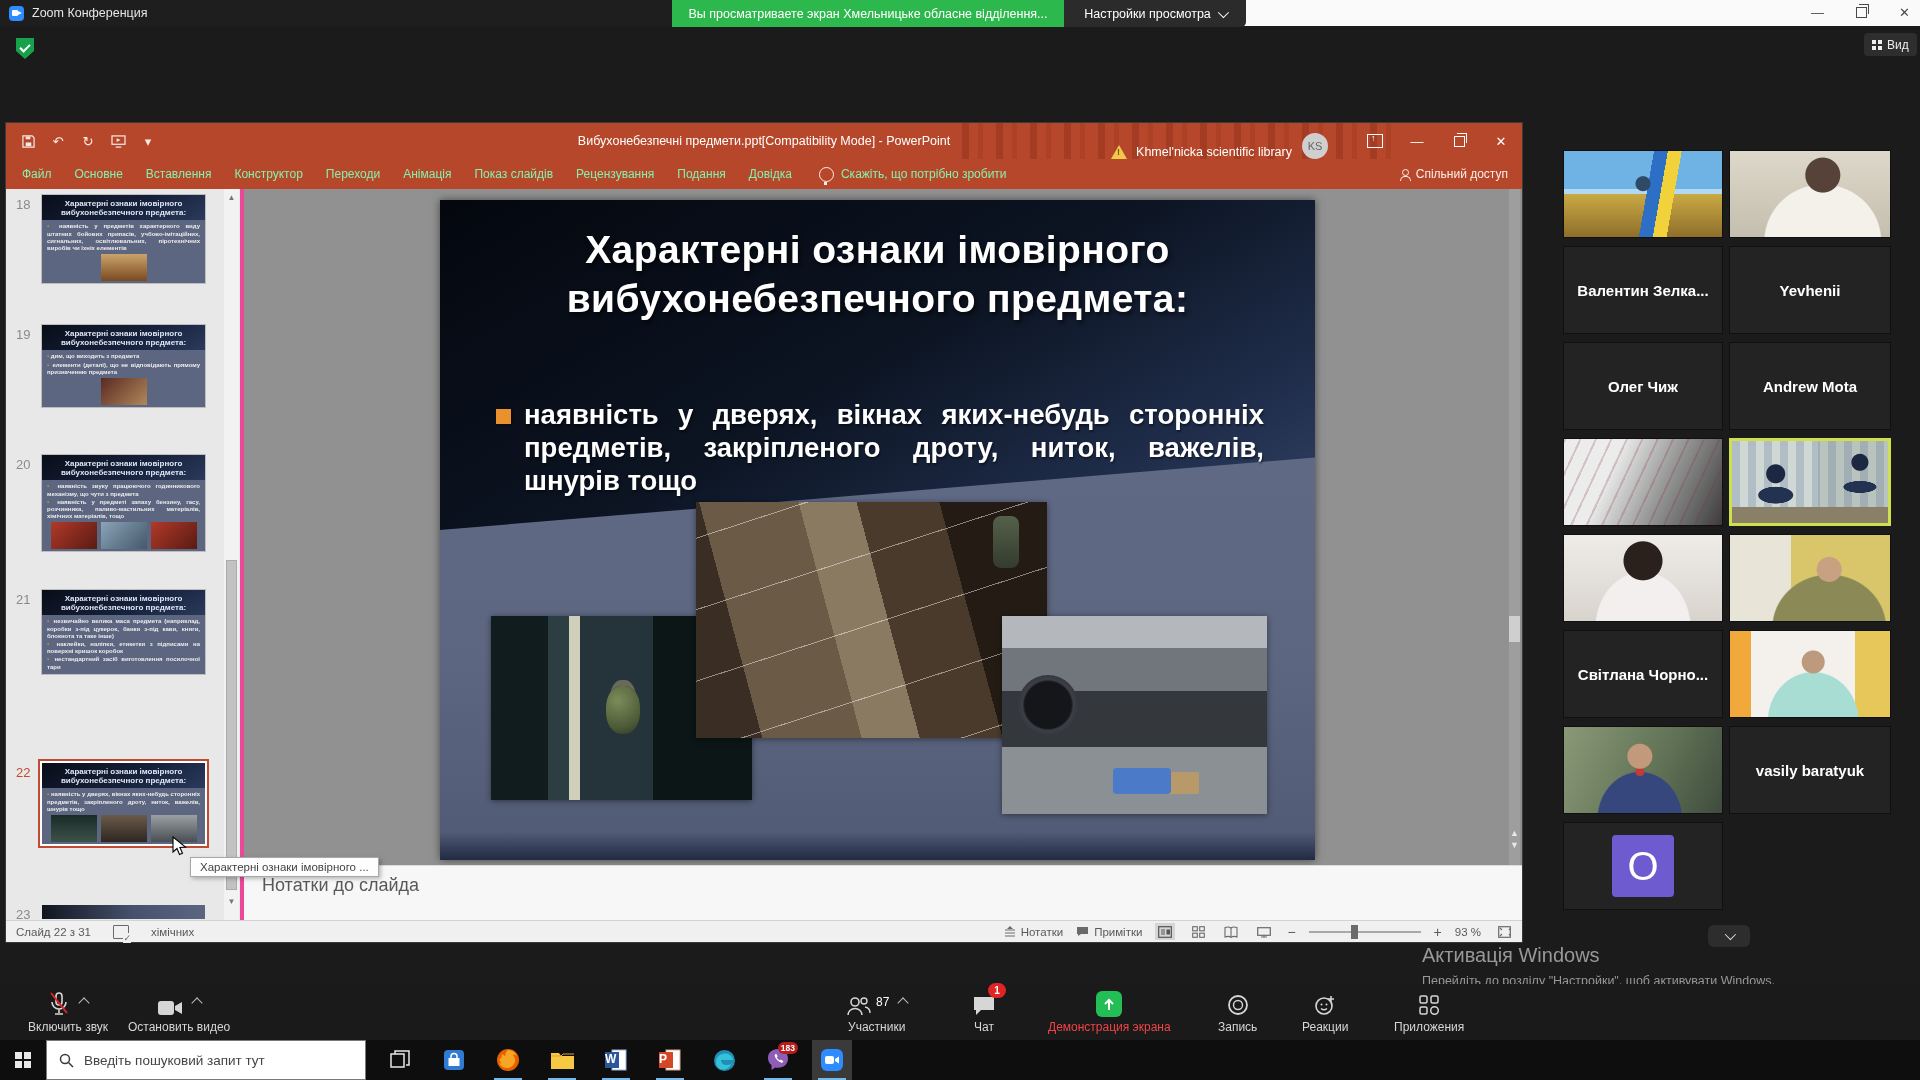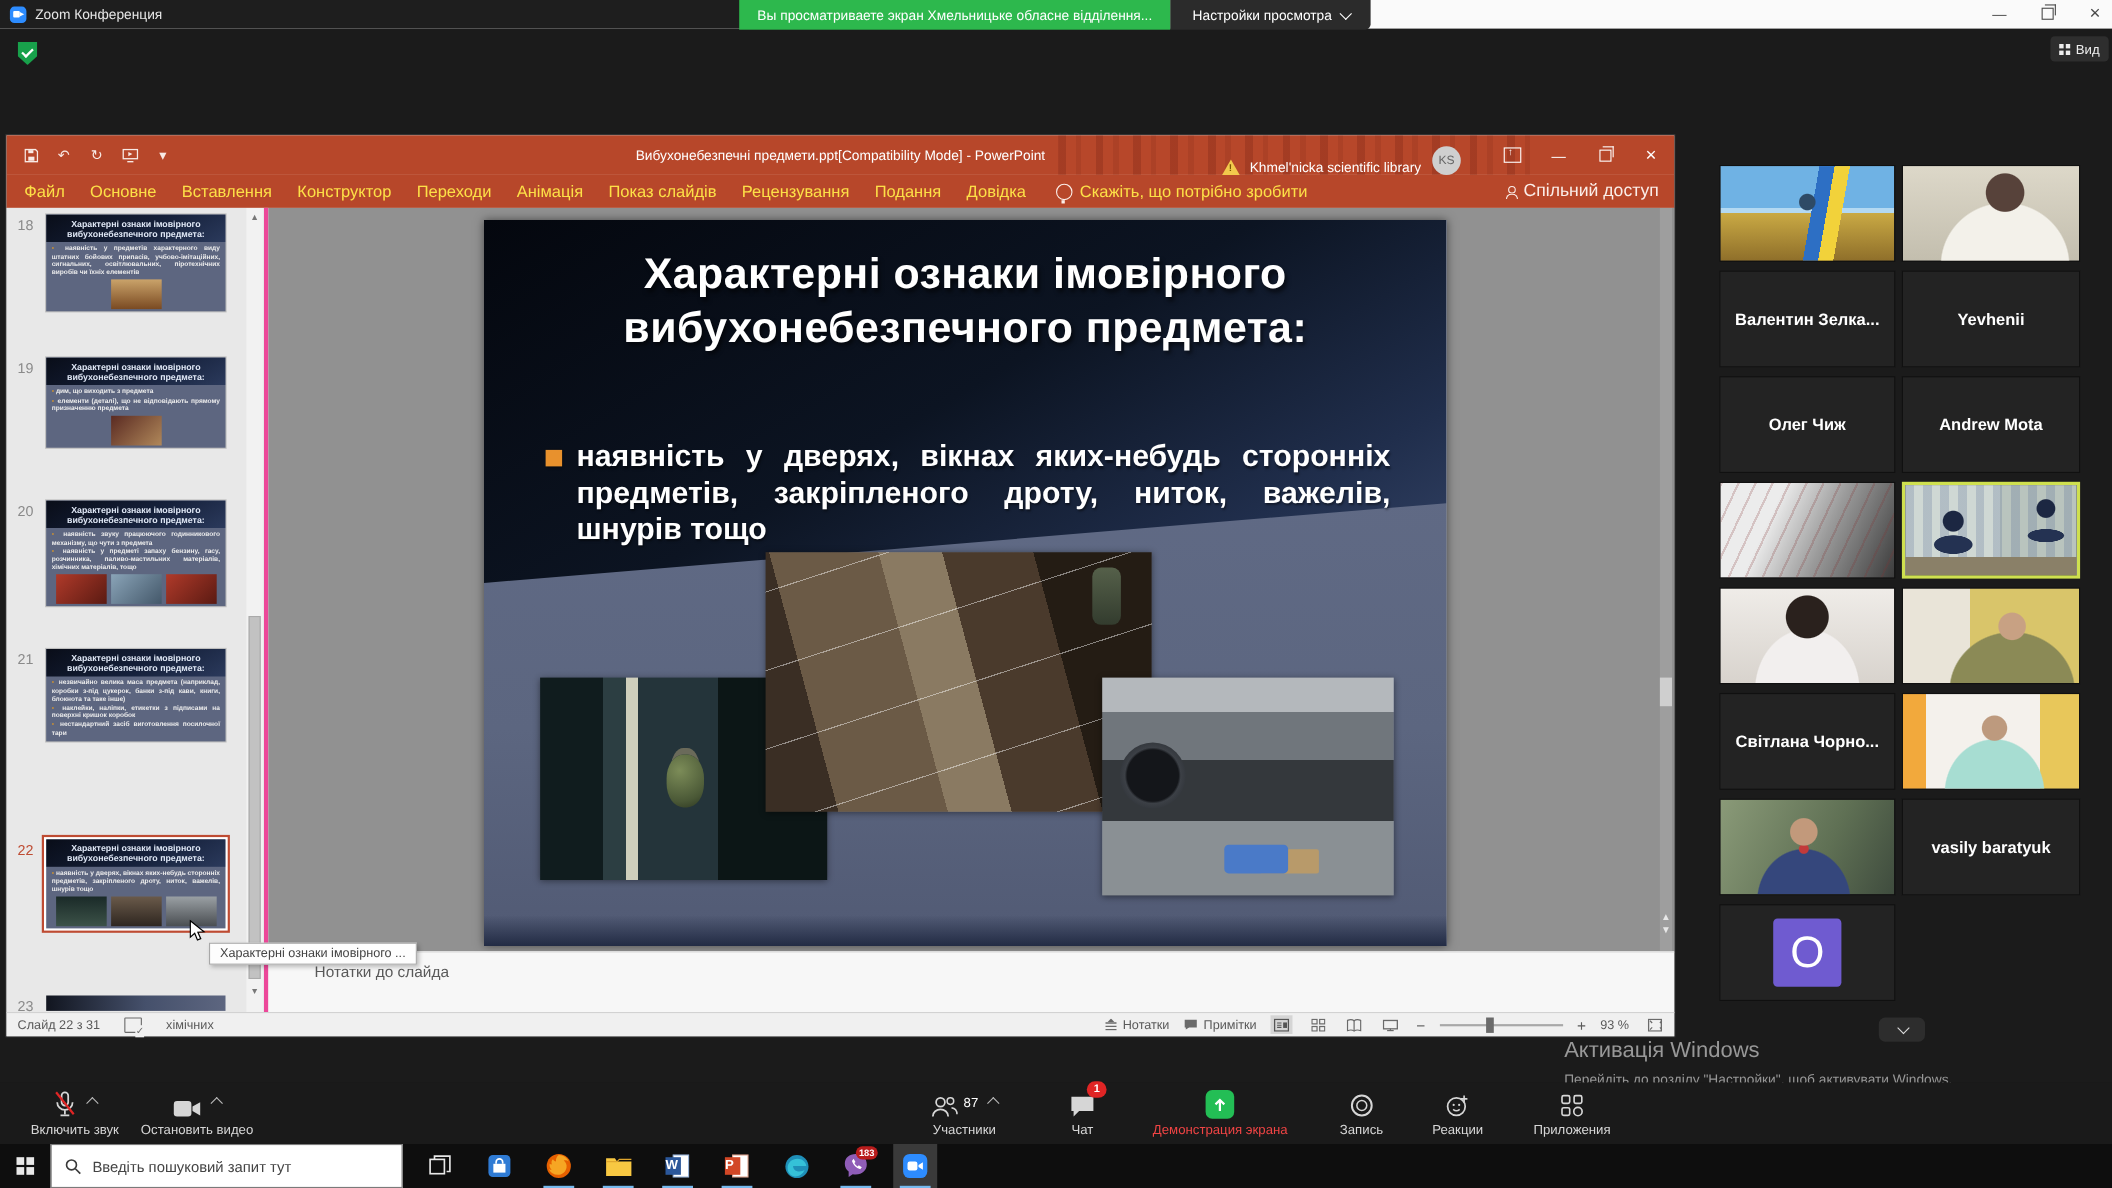--- a/index.html
+++ b/index.html
@@ -46,26 +46,26 @@
   .warn-tri:after{content:"!";position:absolute;left:-2px;top:2px;font-size:9px;font-weight:bold;color:#7a5400;}
   .acct{font-size:12.5px;color:#fff;margin-right:10px;}
   .ks{width:26px;height:26px;border-radius:50%;background:#cfcfcf;color:#666;font-size:11px;display:flex;align-items:center;justify-content:center;margin-right:26px;}
   .tb-btn{width:42px;height:36px;display:flex;align-items:center;justify-content:center;color:#fff;font-size:13px;}
   .ribbon-disp{width:14px;height:12px;border:1.4px solid #fff;position:relative;}
   .ribbon-disp:after{content:"↑";position:absolute;left:3px;top:-2px;font-size:9px;}
   .tb-restore{display:inline-block;width:9px;height:9px;border:1.4px solid #fff;position:relative;}
   .tb-restore:before{content:"";position:absolute;left:2px;top:-4px;width:9px;height:9px;border:1.4px solid #fff;border-left:none;border-bottom:none;}
 
   .ppt-tabs{position:absolute;left:0;top:36px;width:100%;height:30px;background:#B7472A;display:flex;align-items:center;
-            padding-left:16px;box-sizing:border-box;gap:23px;color:#fde047;font-size:15px;}
+            padding-left:16px;box-sizing:border-box;gap:23px;color:#86efac;font-size:12px;}
   .rtab{cursor:default;white-space:nowrap;}
   .tellme{display:flex;align-items:center;gap:7px;margin-left:4px;white-space:nowrap;}
   .bulb{width:13px;height:13px;border:1.4px solid #fbeee9;border-radius:50%;position:relative;}
   .bulb:after{content:"";position:absolute;left:4px;bottom:-4px;width:3px;height:3px;background:#fbeee9;}
-  .ppt-share{position:absolute;right:14px;top:36px;height:30px;display:flex;align-items:center;gap:6px;color:#fbeee9;font-size:16px;}
+  .ppt-share{position:absolute;right:14px;top:36px;height:30px;display:flex;align-items:center;gap:6px;color:#fbeee9;font-size:12px;}
   .person{width:10px;height:10px;position:relative;}
   .person:before{content:"";position:absolute;left:2.5px;top:0;width:5px;height:5px;border:1.2px solid #fbeee9;border-radius:50%;}
   .person:after{content:"";position:absolute;left:0;bottom:-2px;width:9px;height:4px;border:1.2px solid #fbeee9;border-bottom:none;border-radius:5px 5px 0 0;}
 
   
   .panel{position:absolute;left:0;top:66px;width:238px;height:731px;background:#e8e8e8;border-right:4px solid #ec4899;box-sizing:border-box;overflow:hidden;}
   .tnum{position:absolute;left:10px;font-size:13px;color:#8a8a8a;}
   .tnum.sel{color:#BE4B32;}
   .thumb{position:absolute;left:36px;width:163px;background:#5d6680;overflow:hidden;box-shadow:0 0 0 1px #bdbdbd;}
   .thumb.sel{box-shadow:0 0 0 2px #fff,0 0 0 4px #BE4B32;}
@@ -114,21 +114,21 @@
      background:repeating-linear-gradient(162deg,transparent 0 34px,rgba(255,255,255,.45) 34px 35px,transparent 35px 68px);}
   .img-car{left:562px;top:416px;width:265px;height:198px;z-index:3;
      background:linear-gradient(180deg,#b4b8bc 0 16%,#70767c 16% 38%,#34383c 38% 66%,#8a9094 66% 100%);}
   .img-car:before{content:"";position:absolute;left:6%;top:30%;width:60px;height:60px;border-radius:50%;background:radial-gradient(circle,#14161a 55%,#3c4046 60%,#202428);}
   .img-car:after{content:"";position:absolute;left:42%;bottom:10%;width:58px;height:26px;background:#4a7ac8;border-radius:4px;box-shadow:30px 2px 0 -2px #b89a6a;}
   .vscroll{position:absolute;right:2px;top:0;width:11px;height:100%;background:#9e9e9e;}
   .vthumb{position:absolute;right:2px;top:427px;width:11px;height:26px;background:#cfcfcf;}
   .pgbtns{position:absolute;right:1px;bottom:14px;width:13px;color:#e8e8e8;font-size:9px;text-align:center;line-height:12px;}
 
   .notes{position:absolute;left:238px;top:742px;right:0;height:55px;background:#f7f7f7;border-top:1px solid #dcdcdc;}
-  .notes-label{position:absolute;left:18px;top:9px;font-size:14px;color:#595959;margin-left:24px;}
+  .notes-label{position:absolute;left:18px;top:9px;font-size:18px;color:#595959;}
 
   .statusbar{position:absolute;left:0;bottom:0;width:100%;height:22px;background:#f0f0f0;border-top:1px solid #d2d2d2;box-sizing:border-box;
              color:#5a5a5a;font-size:11.5px;display:flex;align-items:center;}
   .sb-left{display:flex;align-items:center;gap:22px;margin-left:10px;}
   .sb-right{position:absolute;right:8px;display:flex;align-items:center;gap:13px;height:100%;}
   .sb-btn{display:flex;align-items:center;gap:5px;}
   .vico{width:20px;height:17px;display:flex;align-items:center;justify-content:center;color:#6a6a6a;}
   .vico.on{background:#d5d5d5;}
   .zslider{width:112px;height:2px;background:#a8a8a8;position:relative;}
   .zslider i{position:absolute;left:38%;top:-6px;width:7px;height:14px;background:#6a6a6a;}

